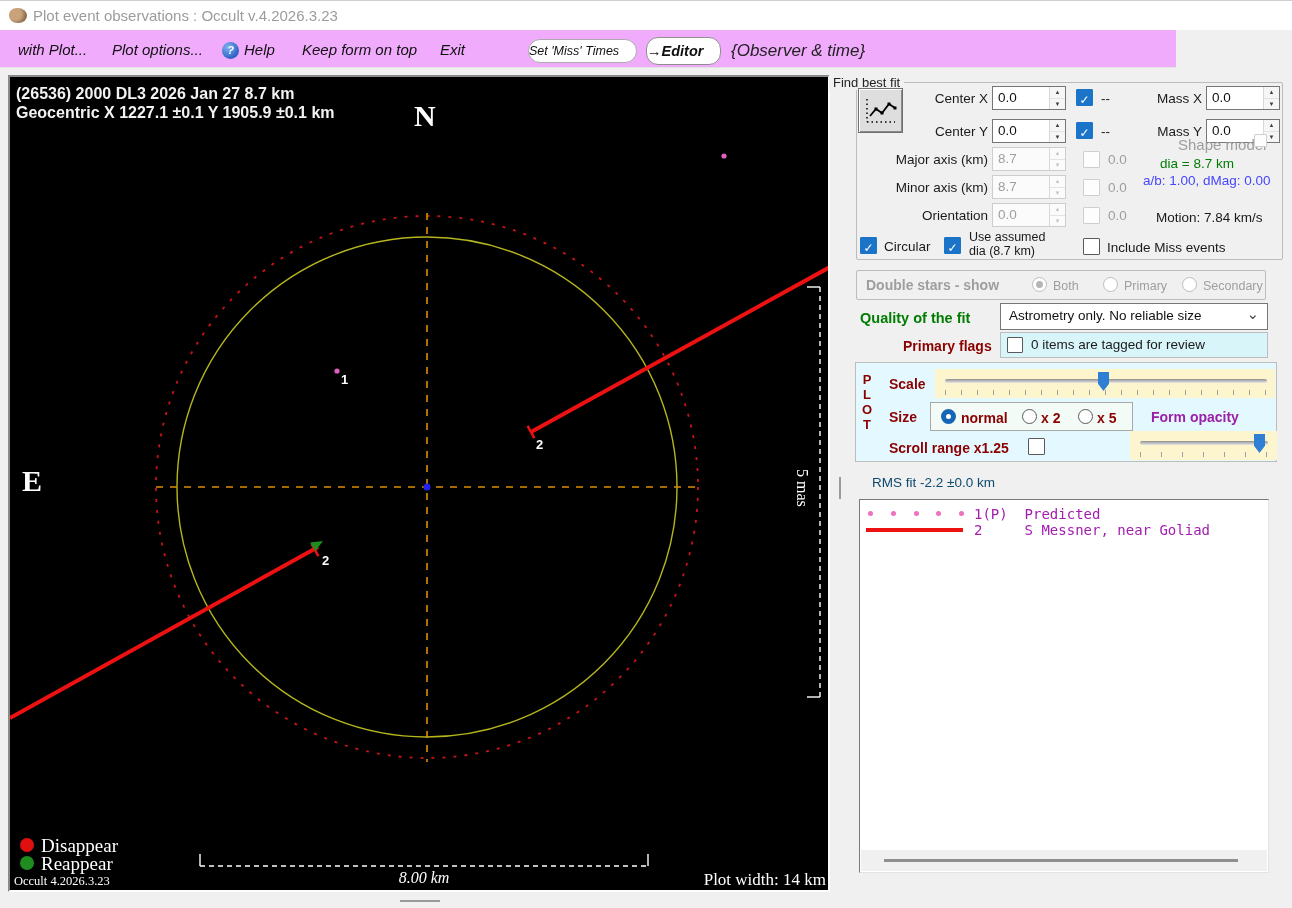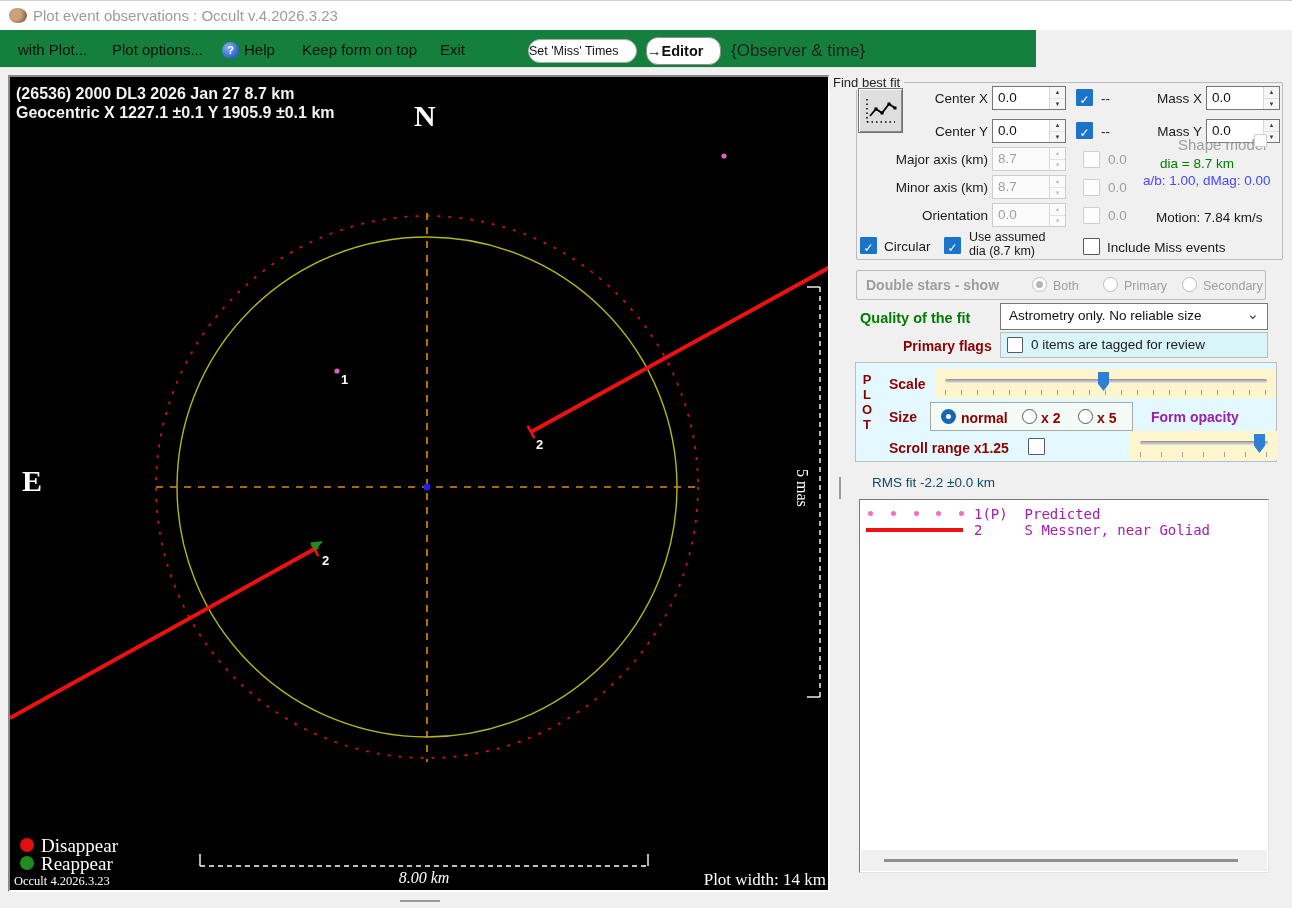--- a/index.html
+++ b/index.html
@@ -7,22 +7,22 @@
               font-family:"Liberation Sans", sans-serif; }
   .abs { position:absolute; }
 
   
   #titlebar { position:absolute; left:0; top:0; width:1292px; height:30px; background:#ffffff;
               border-top:1px solid #cfcfcf; }
   #app-icon { position:absolute; left:9px; top:7px; width:18px; height:15px; border-radius:45% 55% 50% 50%;
               background:radial-gradient(circle at 35% 40%, #c9a27a 0 40%, #8a6a4a 75%, #5d452e 100%); }
   #title-text { position:absolute; left:33px; top:6px; font-size:15px; color:#9c9c9c; }
 
-  #toolbar { position:absolute; left:0; top:30px; width:1036px; height:38px; background:#15803d;
-             border-bottom:1px solid #e2e2e2; }
+  #toolbar { position:absolute; left:0; top:30px; width:1176px; height:38px; background:#f0abfc;
+             border-bottom:1px solid #e2e2e2;font-style:italic; }
   .menu-item { position:absolute; top:11px; font-size:15px; color:#111; cursor:default; }
   #help-icon { position:absolute; left:222px; top:12px; width:17px; height:17px; border-radius:50%;
                background:radial-gradient(circle at 35% 30%, #7fb2f0, #2f62c4 70%); color:#fff;
                font-size:11px; font-weight:bold; text-align:center; line-height:17px; }
   .tb-btn { position:absolute; background:#fff; border:1px solid #ababab; border-radius:12px;
             color:#111; }
   #set-miss-btn { left:528px; top:9px; width:109px; height:24px; font-size:12.5px; line-height:22px; }
   #editor-btn { left:646px; top:7px; width:75px; height:28px; font-size:14.5px; font-weight:bold; line-height:26px; border-color:#8f8f8f; }
   #observer-time { position:absolute; left:731px; top:11px; font-size:17px; color:#222; }
 

